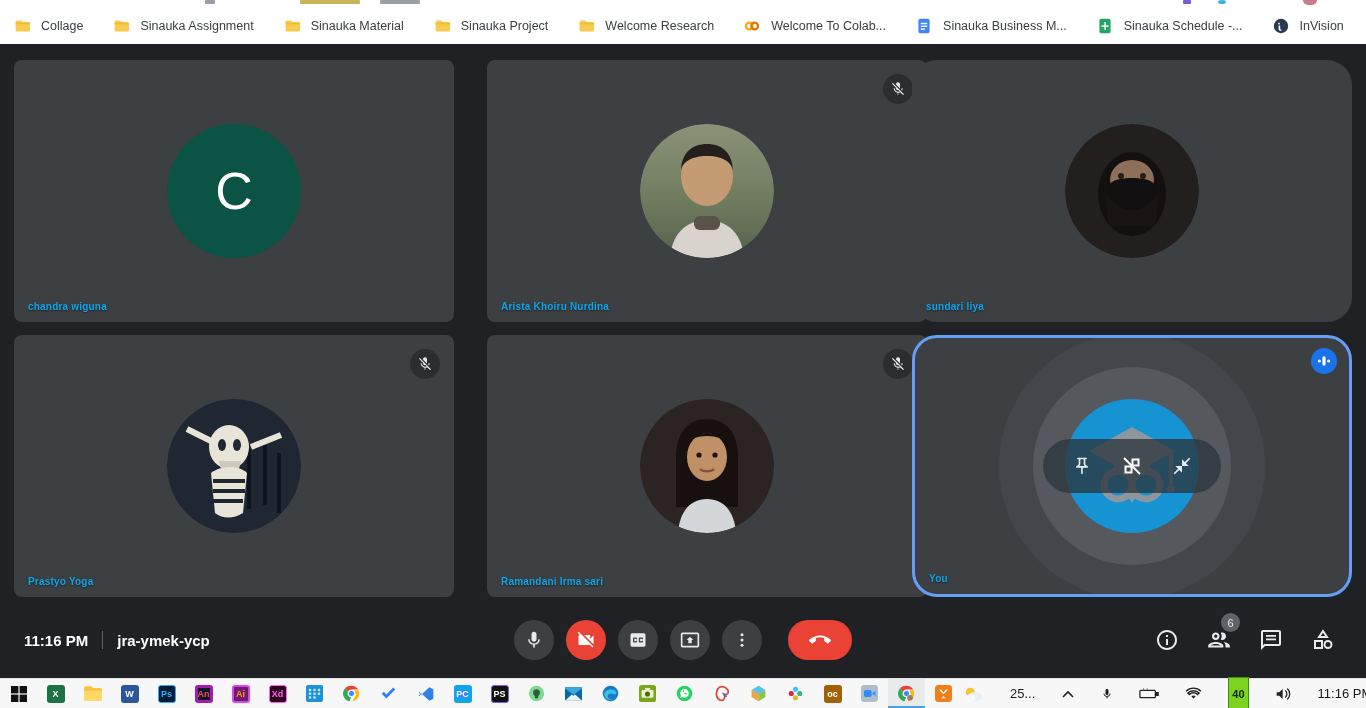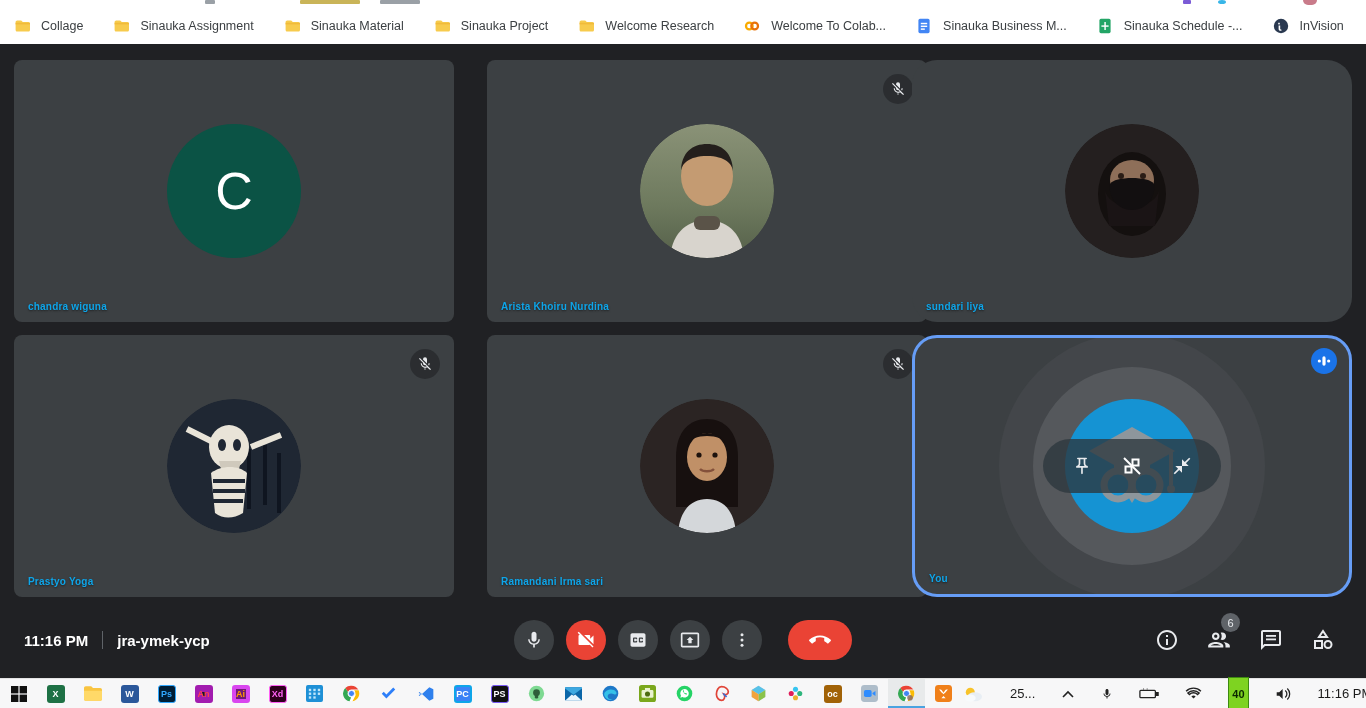--- a/index.html
+++ b/index.html
@@ -427,26 +427,26 @@
         <span class="sq18" style="background:#2b579a;color:#fff">
           <span>W</span>
         </span>
       </div>
     <div class="tb-slot">
         <span class="sq18" style="background:#001e36;color:#31a8ff;border:1px solid #31a8ff">
           <span>Ps</span>
         </span>
       </div>
     <div class="tb-slot">
-        <span class="sq18" style="background:#0f172a;color:#ff444f;border:7px solid #a21caf">
+        <span class="sq18" style="background:#0f172a;color:#ff444f;border:3px solid #a21caf">
           <span>An</span>
         </span>
       </div>
     <div class="tb-slot">
-        <span class="sq18" style="background:#701a75;color:#ff9a00;border:4px solid #d946ef">
+        <span class="sq18" style="background:#701a75;color:#ff9a00;border:2px solid #d946ef">
           <span>Ai</span>
         </span>
       </div>
     <div class="tb-slot">
         <span class="sq18" style="background:#2e001e;color:#ff61f6;border:1px solid #ff61f6">
           <span>Xd</span>
         </span>
       </div>
     <div class="tb-slot">
       <svg width="17" height="17" viewBox="0 0 18 18">
@@ -476,21 +476,21 @@
       <svg width="17" height="17" viewBox="0 0 24 24" fill="#2d7ff9">
           <path d="M9 19 2.5 12.5l2.8-2.8L9 13.4 18.7 3.7l2.8 2.8z"></path>
         </svg>
     </div>
     <div class="tb-slot">
       <svg width="16" height="16" viewBox="0 0 24 24" fill="#2f80ed">
           <path d="M17 2 6 12 2 9l-1 1.5L5 12l-4 1.5L2 15l4-3 11 10 6-3V5z"></path>
         </svg>
     </div>
     <div class="tb-slot">
-        <span class="sq18" style="background:#3b82f6;color:#fff;border:2px solid #0ea5e9">
+        <span class="sq18" style="background:#3b82f6;color:#fff;border:5px solid #0ea5e9">
           <span>PC</span>
         </span>
       </div>
     <div class="tb-slot">
         <span class="sq18" style="background:#111;color:#fff;border:1px solid #7a5bf5">
           <span>PS</span>
         </span>
       </div>
     <div class="tb-slot">
       <svg width="17" height="17" viewBox="0 0 20 20">

